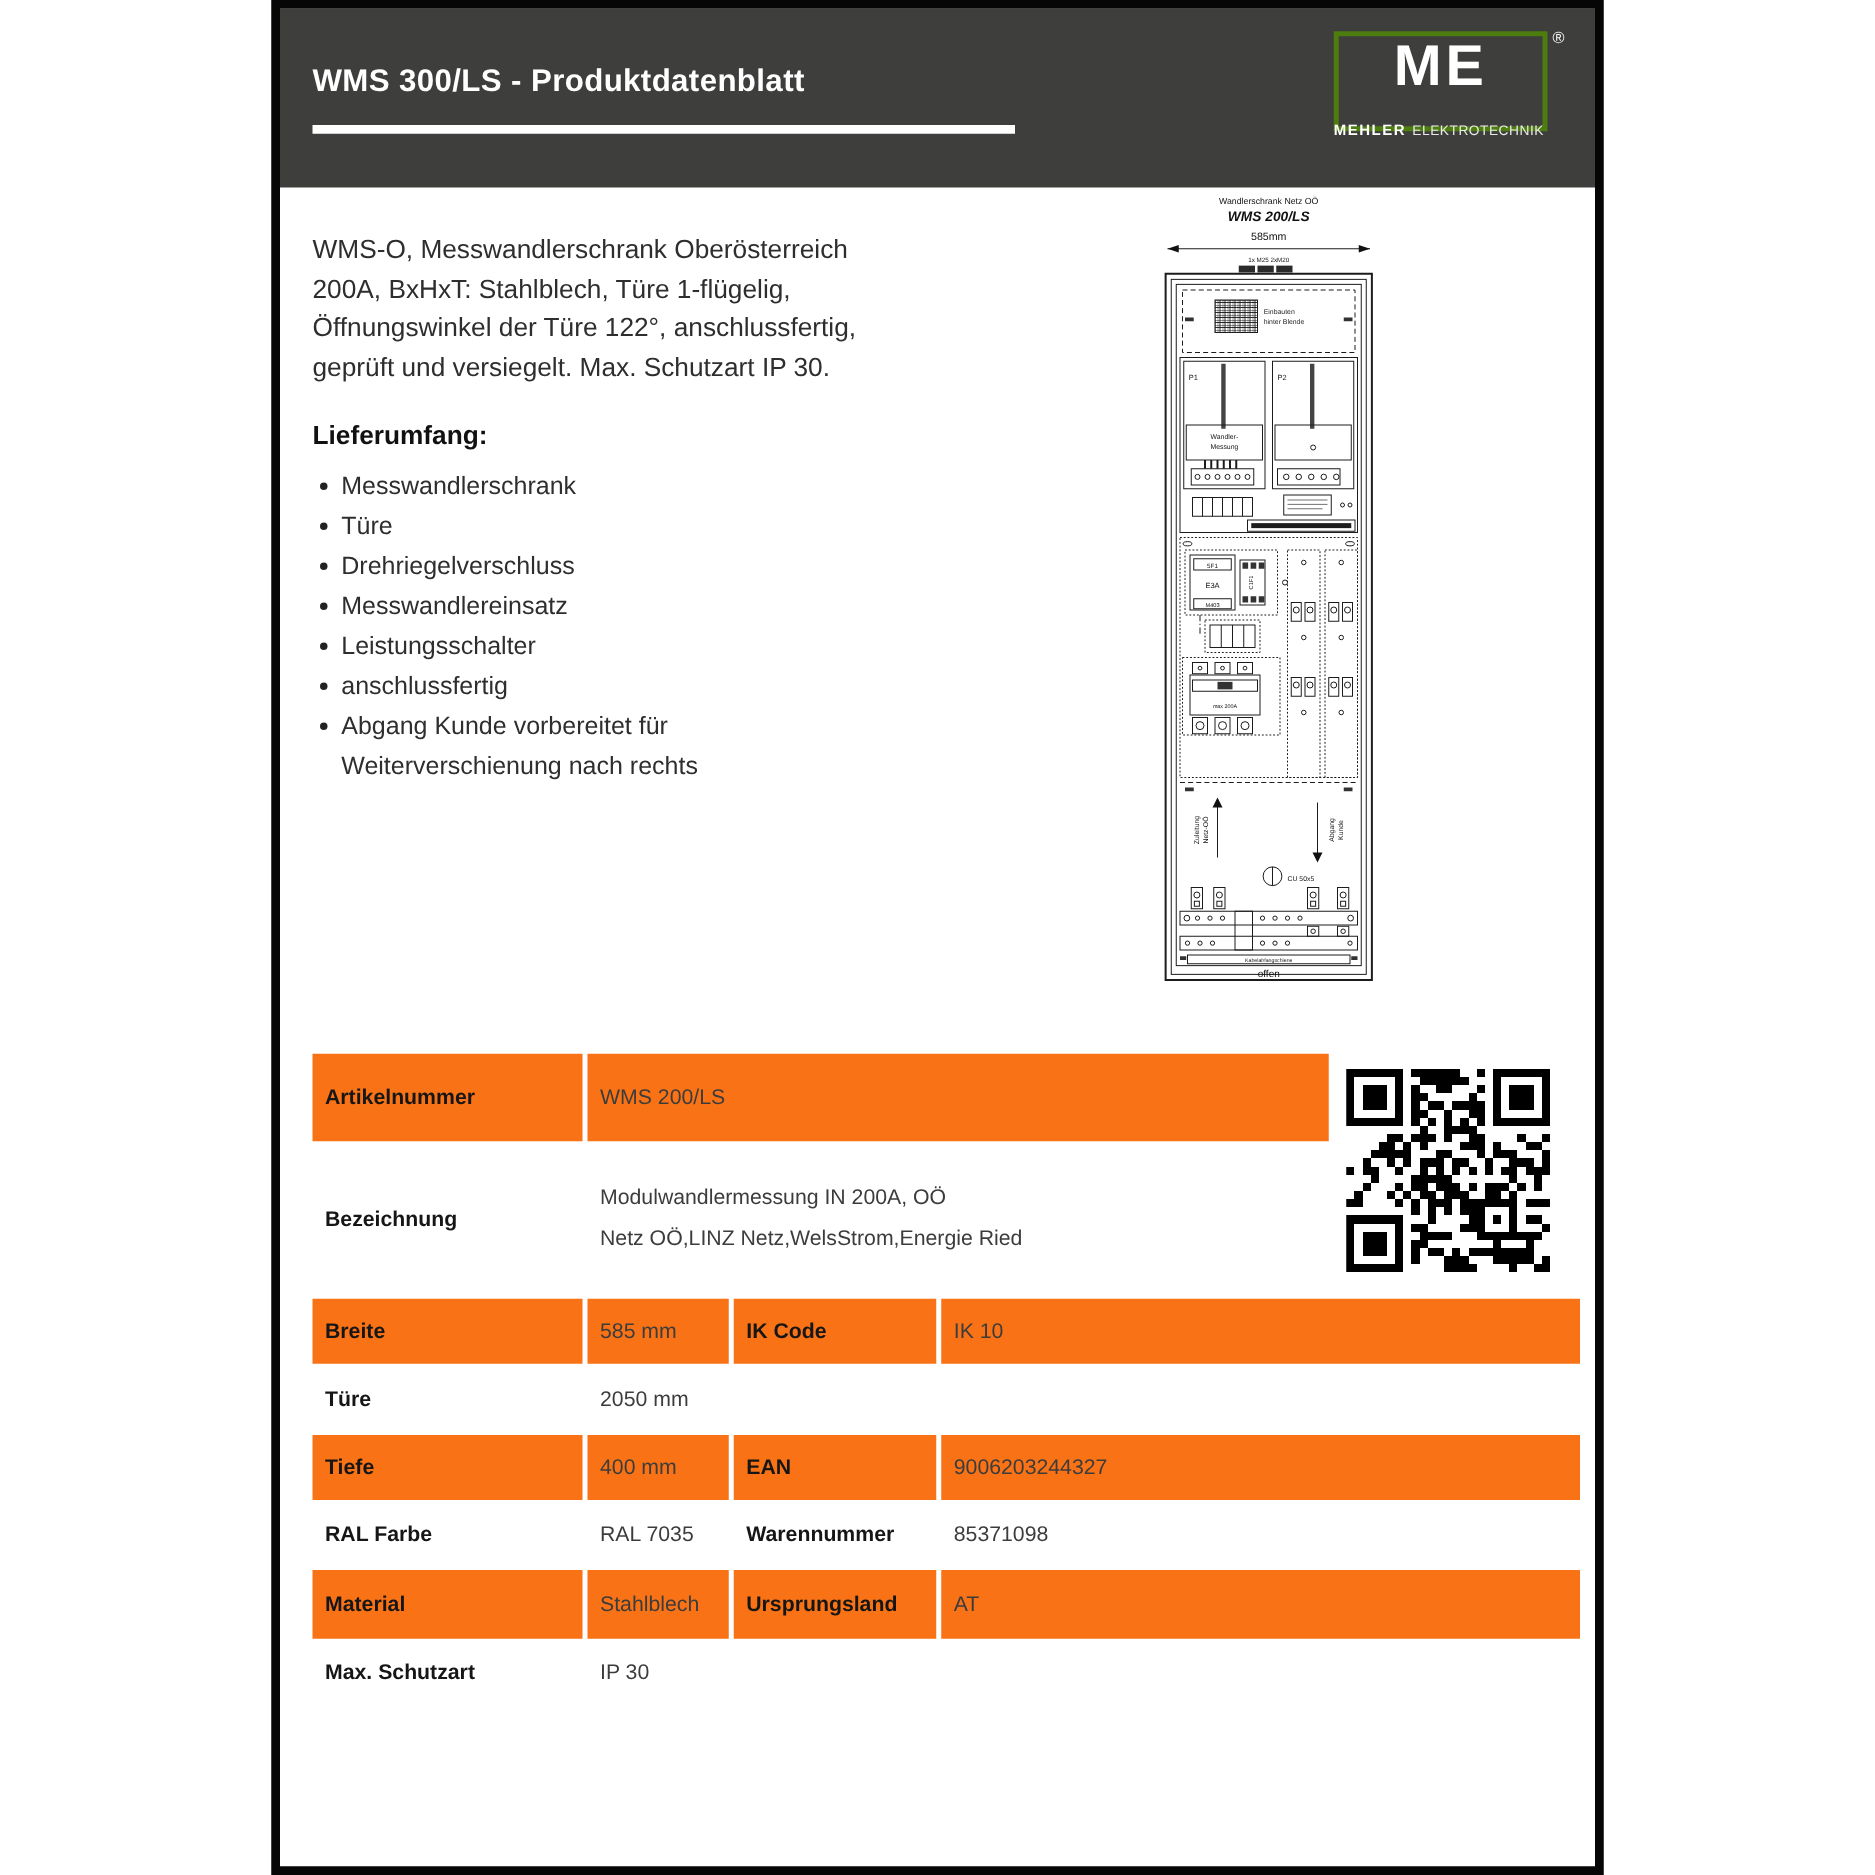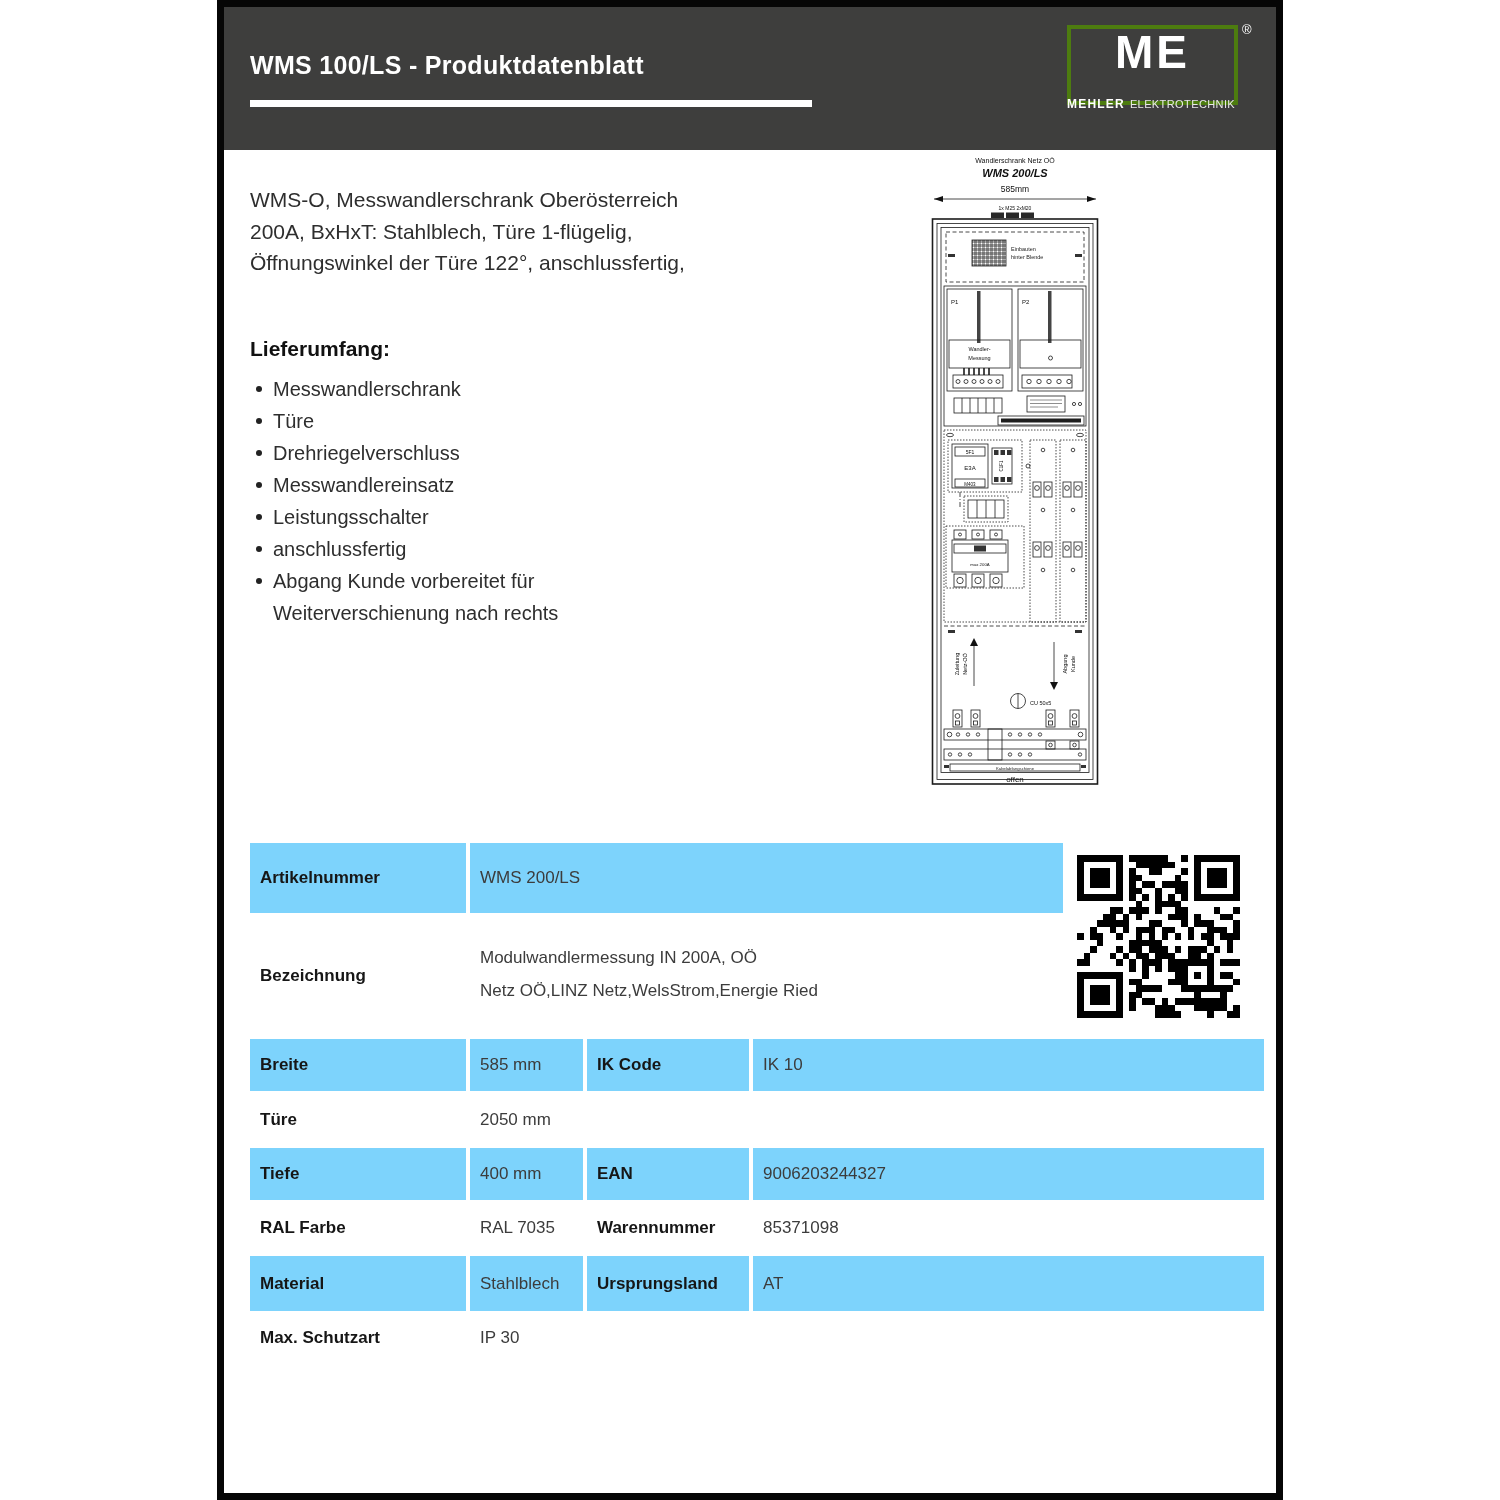--- a/index.html
+++ b/index.html
@@ -22,21 +22,21 @@
   .delivery-heading{position:absolute;left:26px;top:330px;font-size:21px;font-weight:bold;color:#111111;}
   .delivery-list{position:absolute;left:26px;top:366px;margin:0;padding:0;list-style:none;}
   .delivery-list li{position:relative;max-width:345px;padding-left:23px;font-size:20px;color:#2e2e2e;line-height:32px;}
   .delivery-list li .dot{position:absolute;left:6px;top:13px;width:6px;height:6px;border-radius:50%;background:#222222;}
   
   .diagram{position:absolute;left:706px;top:145px;width:170px;height:640px;}
   
   .spec-table{position:absolute;left:26px;top:836px;width:1014px;}
   .row{display:flex;gap:4px;}
   .cell{box-sizing:border-box;display:flex;align-items:center;padding-left:10px;font-size:17px;color:#3c3c3c;}
-  .cell.gray{background:#7dd3fc;text-align:right;}
+  .cell.gray{background:#f97316;text-align:right;}
   .label{font-weight:bold;color:#161616;}
   .w1{width:216px;flex:0 0 216px;}
   .w2{width:113px;flex:0 0 113px;}
   .w3{width:162px;flex:0 0 162px;}
   .grow{flex:1 1 auto;}
   .rowA{height:70px;width:813px;}
   .rowB{height:126px;}
   .rowB .value-multiline{display:block;padding-top:28px;}
   .rowB .value-multiline div{line-height:33px;font-size:17px;color:#3c3c3c;}
   .rowC{height:52px;}
@@ -48,35 +48,36 @@
   
   .qr{position:absolute;left:853px;top:848px;width:163px;height:163px;}
 </style>
 </head>
 <body>
 
 <div class="canvas">
   <div class="page">
 
     <div class="header">
-      <div class="doc-title">WMS 100/LS - Produktdatenblatt</div>
+      <div class="doc-title">WMS 300/LS - Produktdatenblatt</div>
       <div class="title-underline"></div>
       <div class="logo-box">
         <span class="logo-monogram">ME</span>
       </div>
       <span class="logo-reg">®</span>
       <div class="logo-brand">
         <span class="brand-bold">MEHLER</span><span class="brand-light">ELEKTROTECHNIK</span>
       </div>
     </div>
 
     <div class="description">
       <div>WMS-O, Messwandlerschrank Oberösterreich</div>
       <div>200A, BxHxT: Stahlblech, Türe 1-flügelig,</div>
       <div>Öffnungswinkel der Türe 122°, anschlussfertig,</div>
+      <div>geprüft und versiegelt. Max. Schutzart IP 30.</div>
     </div>
 
     <div class="delivery-heading">Lieferumfang:</div>
     <ul class="delivery-list">
       <li><span class="dot"></span><span>Messwandlerschrank</span></li>
       <li><span class="dot"></span><span>Türe</span></li>
       <li><span class="dot"></span><span>Drehriegelverschluss</span></li>
       <li><span class="dot"></span><span>Messwandlereinsatz</span></li>
       <li><span class="dot"></span><span>Leistungsschalter</span></li>
       <li><span class="dot"></span><span>anschlussfertig</span></li>

